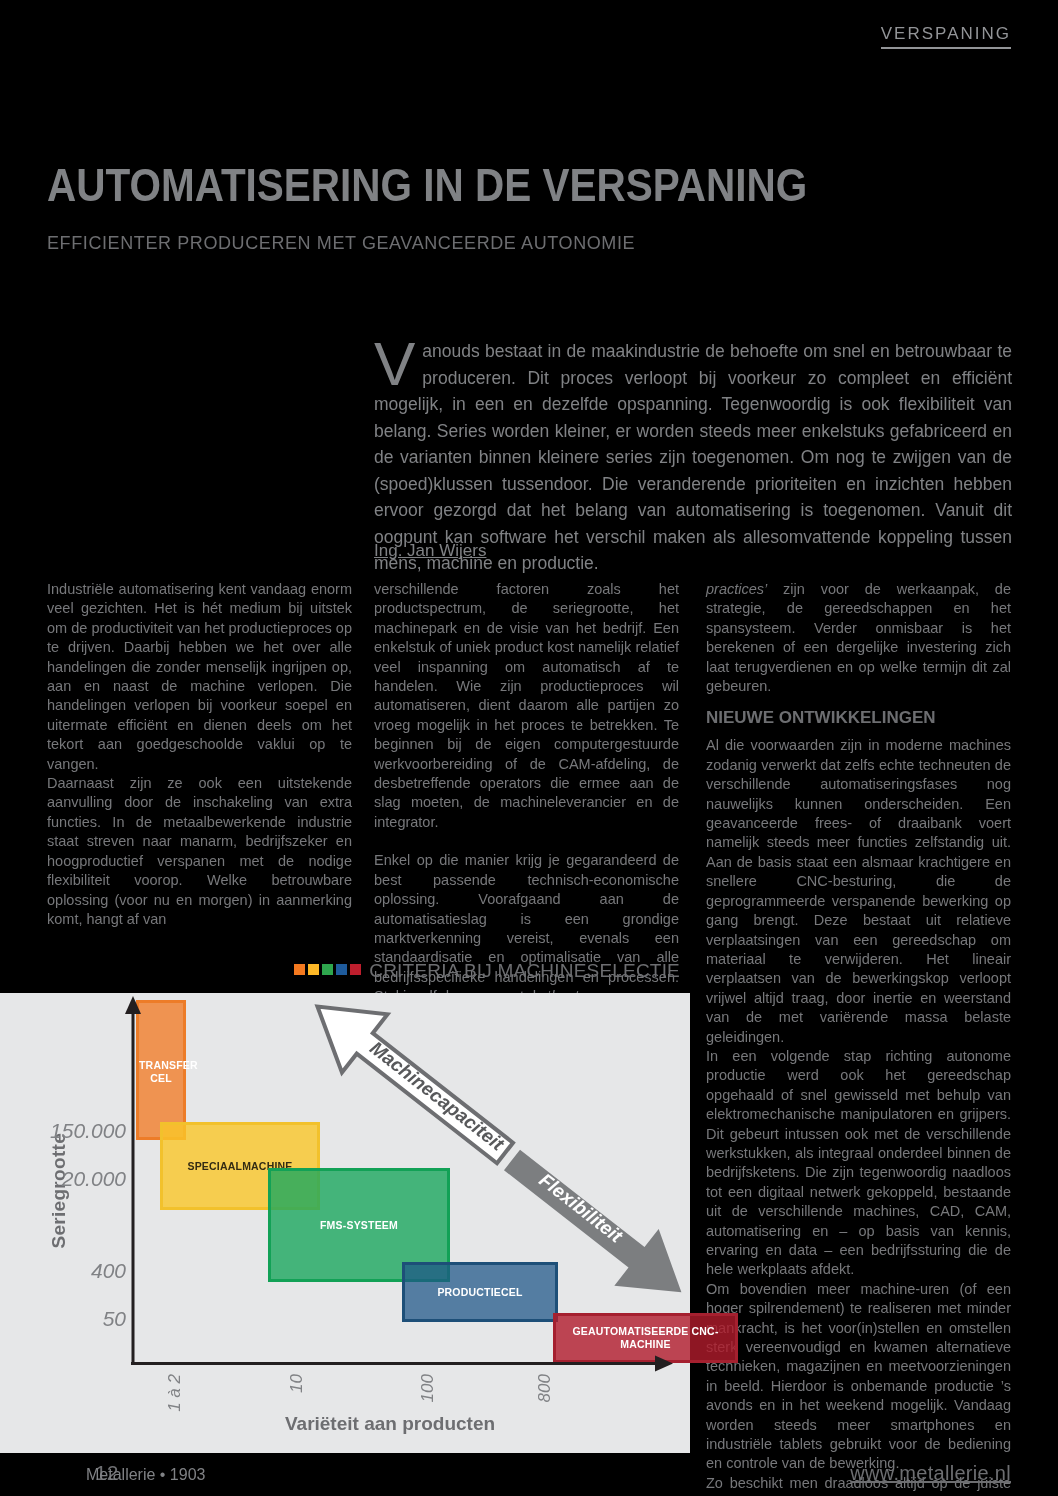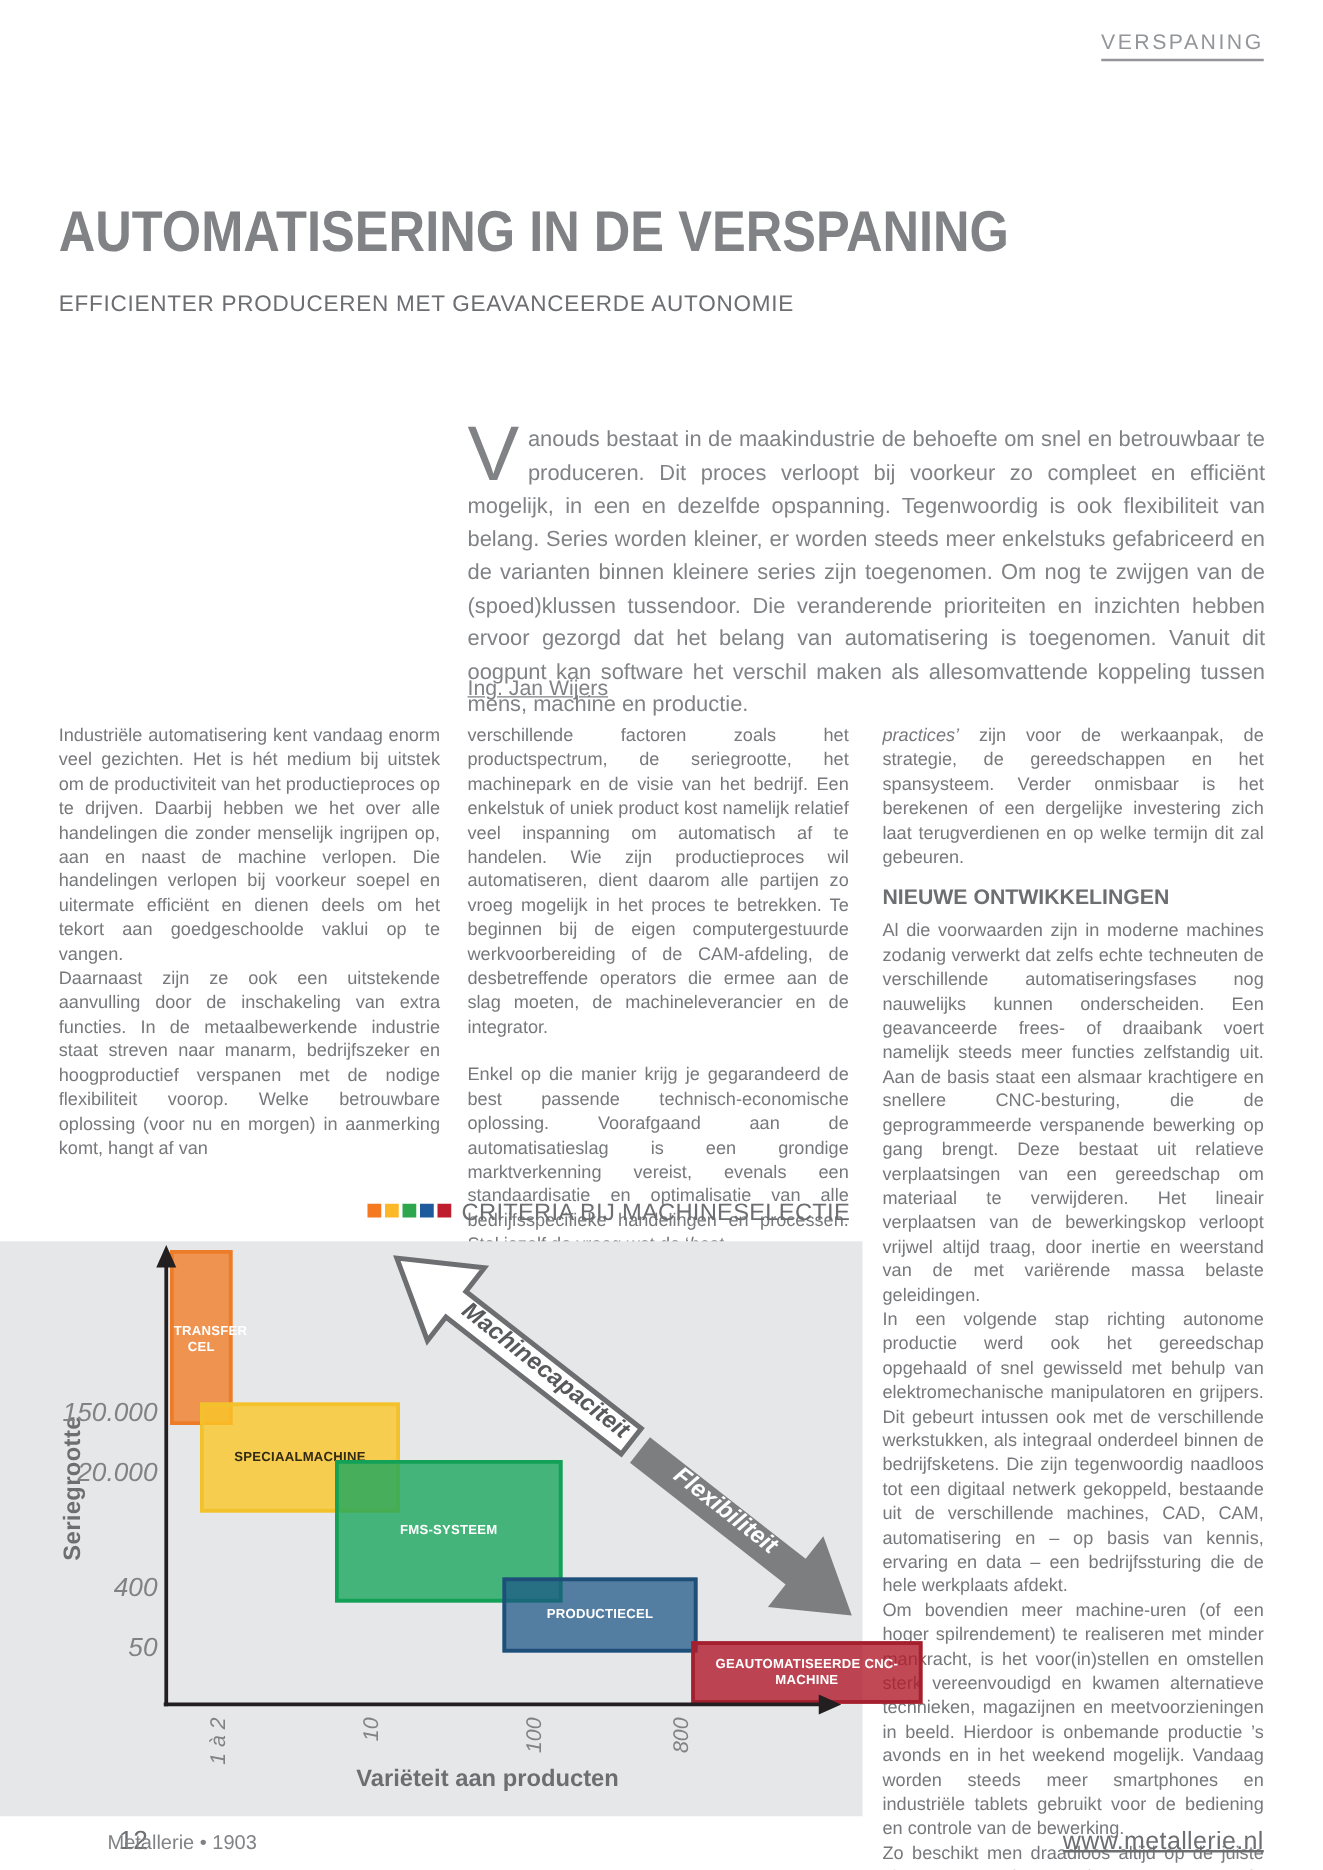--- a/index.html
+++ b/index.html
@@ -1,17 +1,17 @@
 <!DOCTYPE html>
 <html><head>
 <meta charset="utf-8">
 <style>
   html,body{margin:0;padding:0;background:#888;}
   .page{
-    position:relative;width:1058px;height:1496px;background:#ffffff;
+    position:relative;width:1058px;height:1496px;background:#000000;
     font-family:"Liberation Sans","DejaVu Sans",sans-serif;overflow:hidden;margin:0 auto;
   }
   
   .kicker{
     position:absolute;top:24px;right:47px;color:#939598;font-size:17px;
     letter-spacing:2px;border-bottom:2px solid #939598;padding-bottom:3px;font-weight:400;
   }
   
   .title{
     position:absolute;left:47px;top:158px;font-size:46px;font-weight:bold;color:#808285;

